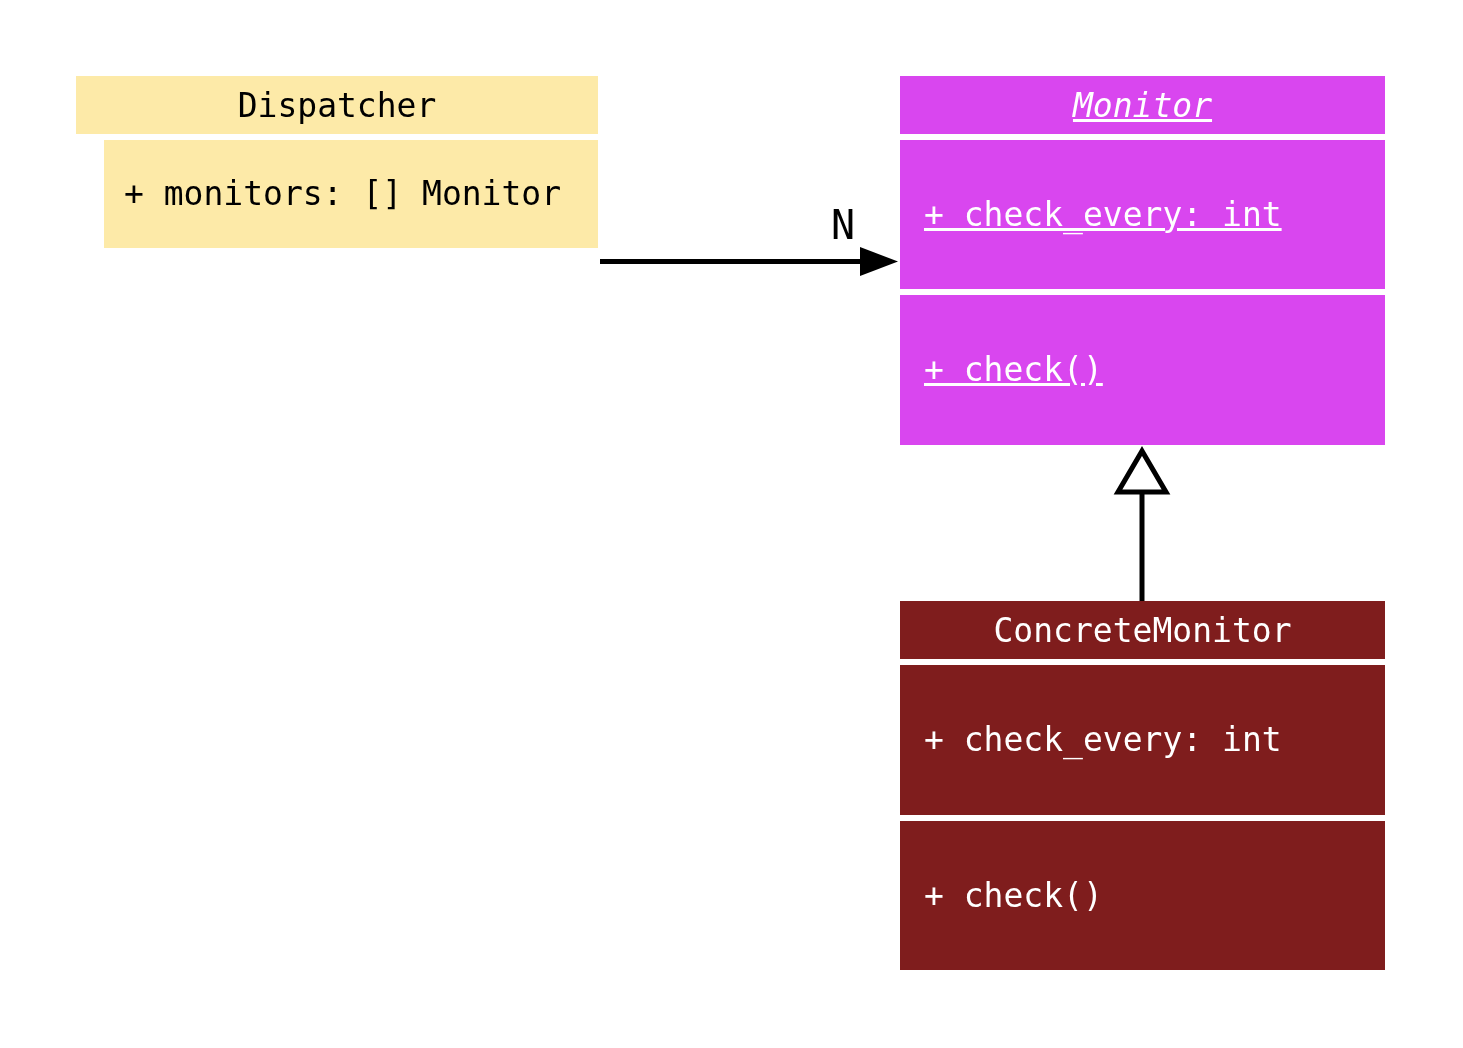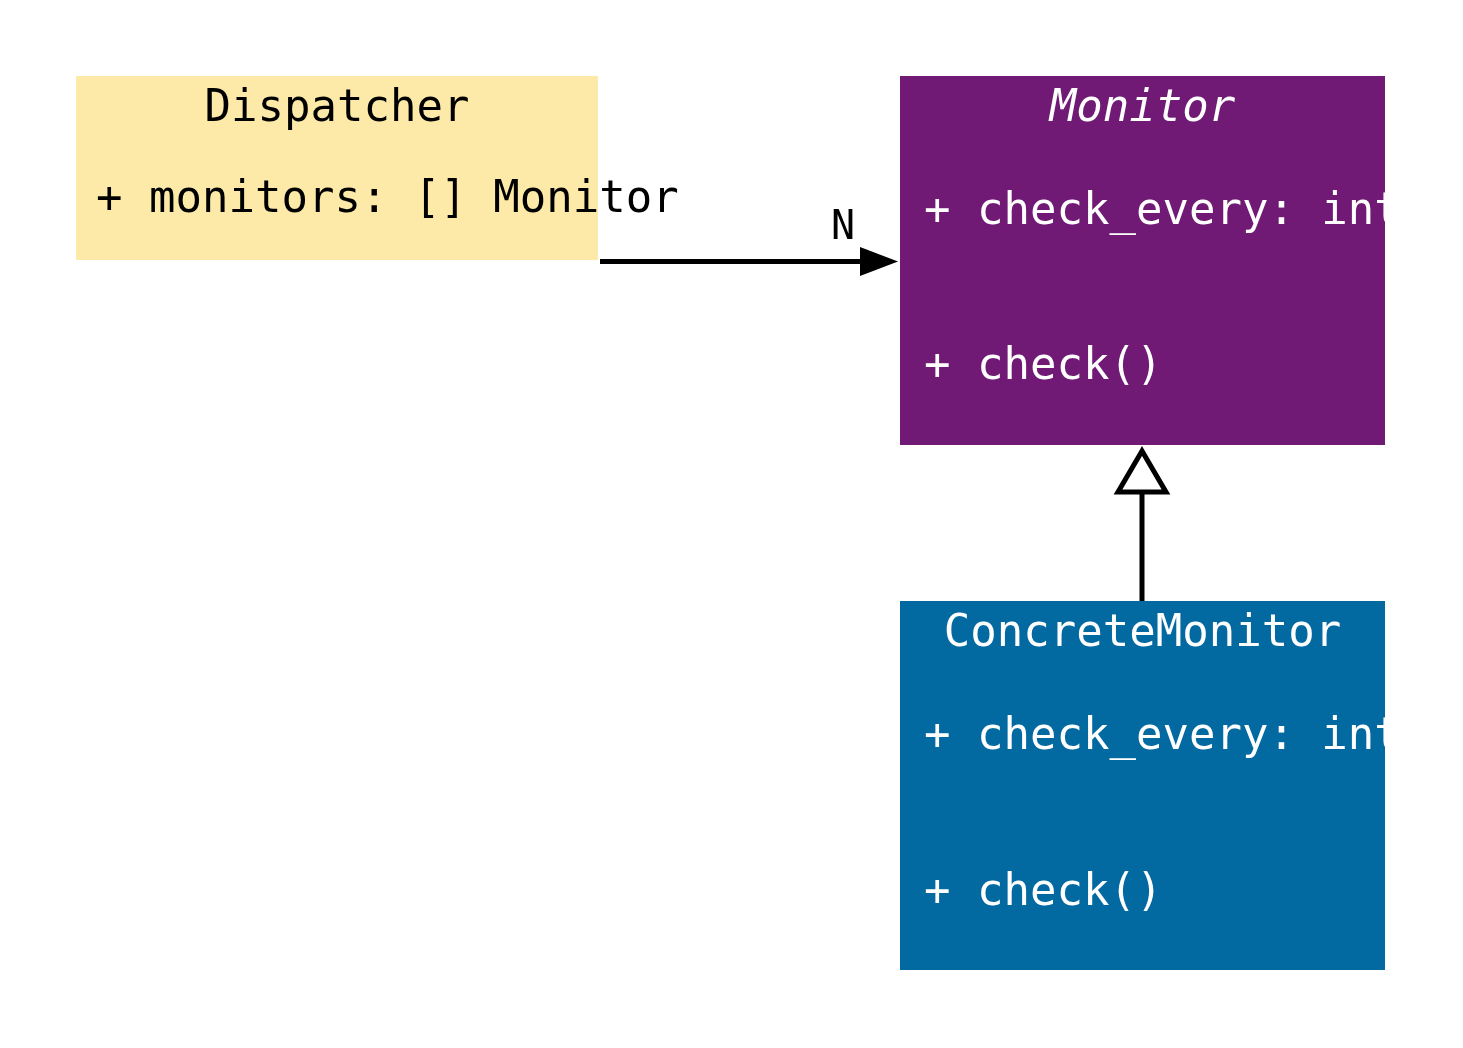--- a/index.html
+++ b/index.html
@@ -16,54 +16,55 @@
   }
   .edges {
     position: absolute;
     left: 0; top: 0;
     width: 1463px; height: 1048px;
   }
   .uml-class {
     position: absolute;
     display: flex;
     flex-direction: column;
+    gap: 6px;                 
     background: #ffffff;
-    font-size: 44px;
+    font-size: 33px;
   }
   .sec { flex: 0 0 auto; }
   .sec.title {
     height: 58px;
     display: flex;
     align-items: center;
     justify-content: center;
   }
   .sec.body-sec {
     display: flex;
     flex-direction: column;
     justify-content: center;
   }
   .sec.methods { flex: 1 1 auto; }
   .uml-line { line-height: 34px; white-space: pre; }
 
   
   #class-dispatcher { left: 76px; top: 76px; width: 522px; height: 369px; }
   #class-dispatcher .sec { background: #FDEAA8; color: #000000; }
   #class-dispatcher .body-sec { padding-left: 20px; }
-  #class-dispatcher .attrs { height: 126px; }
+  #class-dispatcher .attrs { height: 108px; margin-left: 28px; }
 
   
   #class-monitor { left: 900px; top: 76px; width: 485px; height: 369px; }
-  #class-monitor .sec { background: #701a75; color: #ffffff; }
+  #class-monitor .sec { background: #d946ef; color: #ffffff; text-decoration: underline; }
   #class-monitor .sec.title { font-style: italic; }
   #class-monitor .body-sec { padding-left: 24px; }
   #class-monitor .attrs { height: 149px; }
 
   
   #class-concrete-monitor { left: 900px; top: 601px; width: 485px; height: 369px; }
-  #class-concrete-monitor .sec { background: #0369a1; color: #ffffff; }
+  #class-concrete-monitor .sec { background: #7f1d1d; color: #ffffff; }
   #class-concrete-monitor .body-sec { padding-left: 24px; }
   #class-concrete-monitor .attrs { height: 150px; }
 
   .edge-label {
     position: absolute;
     left: 831px; top: 205px;
     font-size: 40px;
     line-height: 40px;
     color: #000000;
   }

